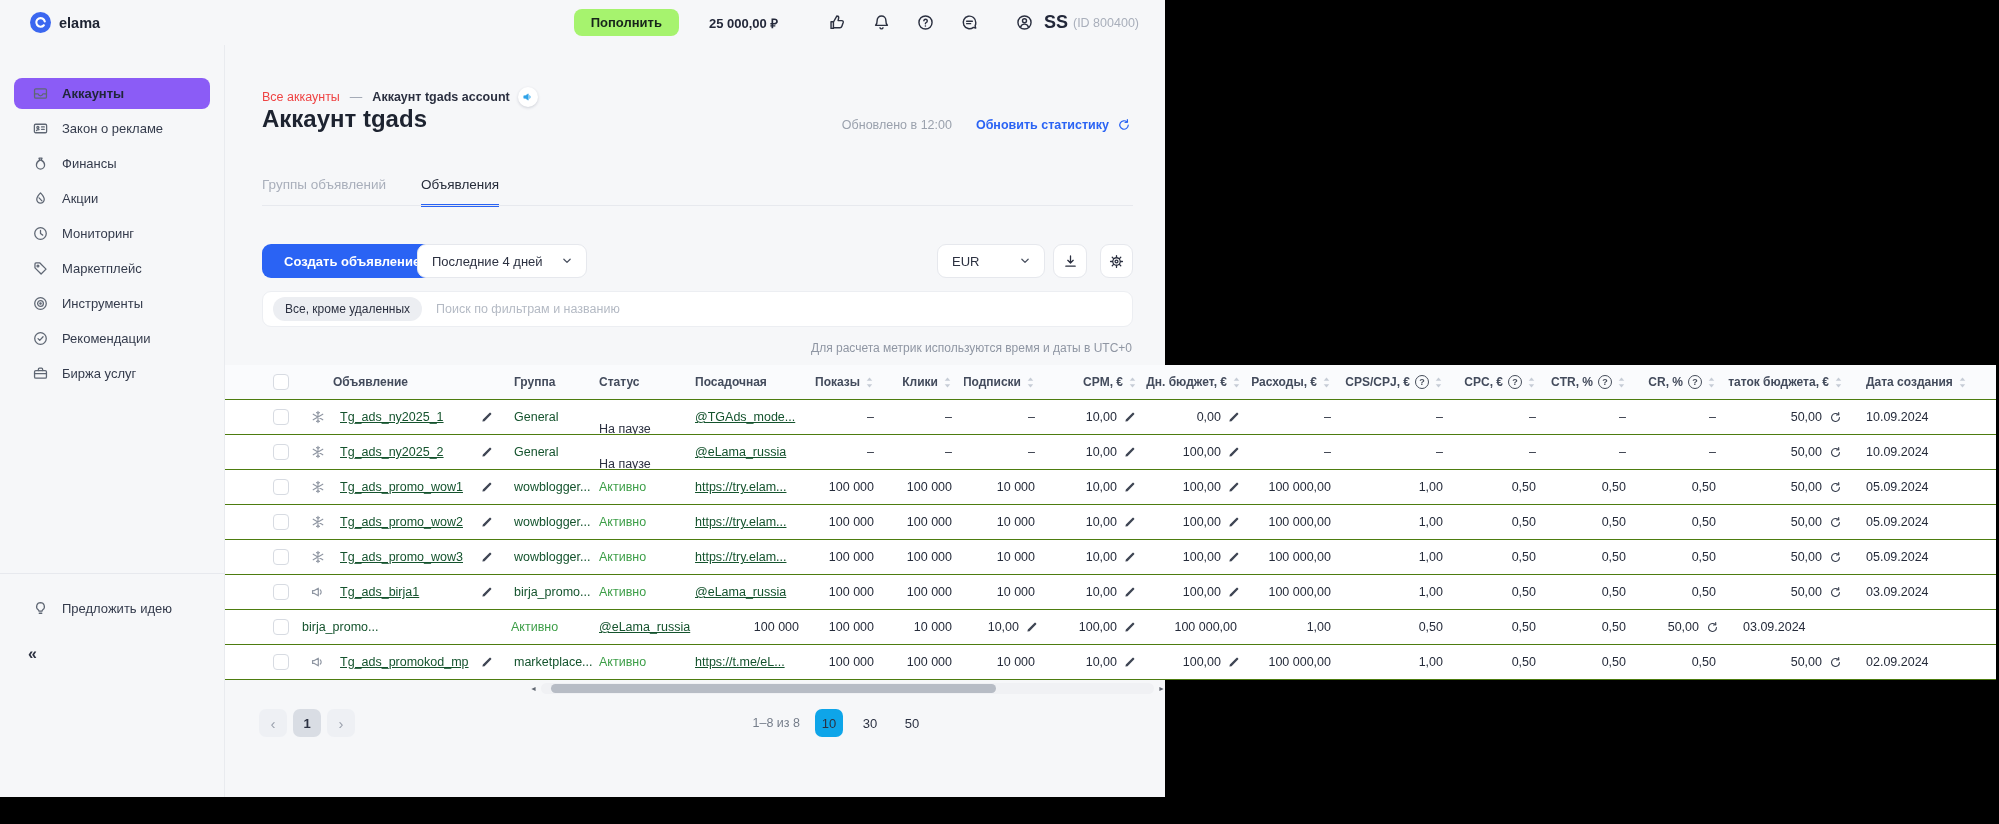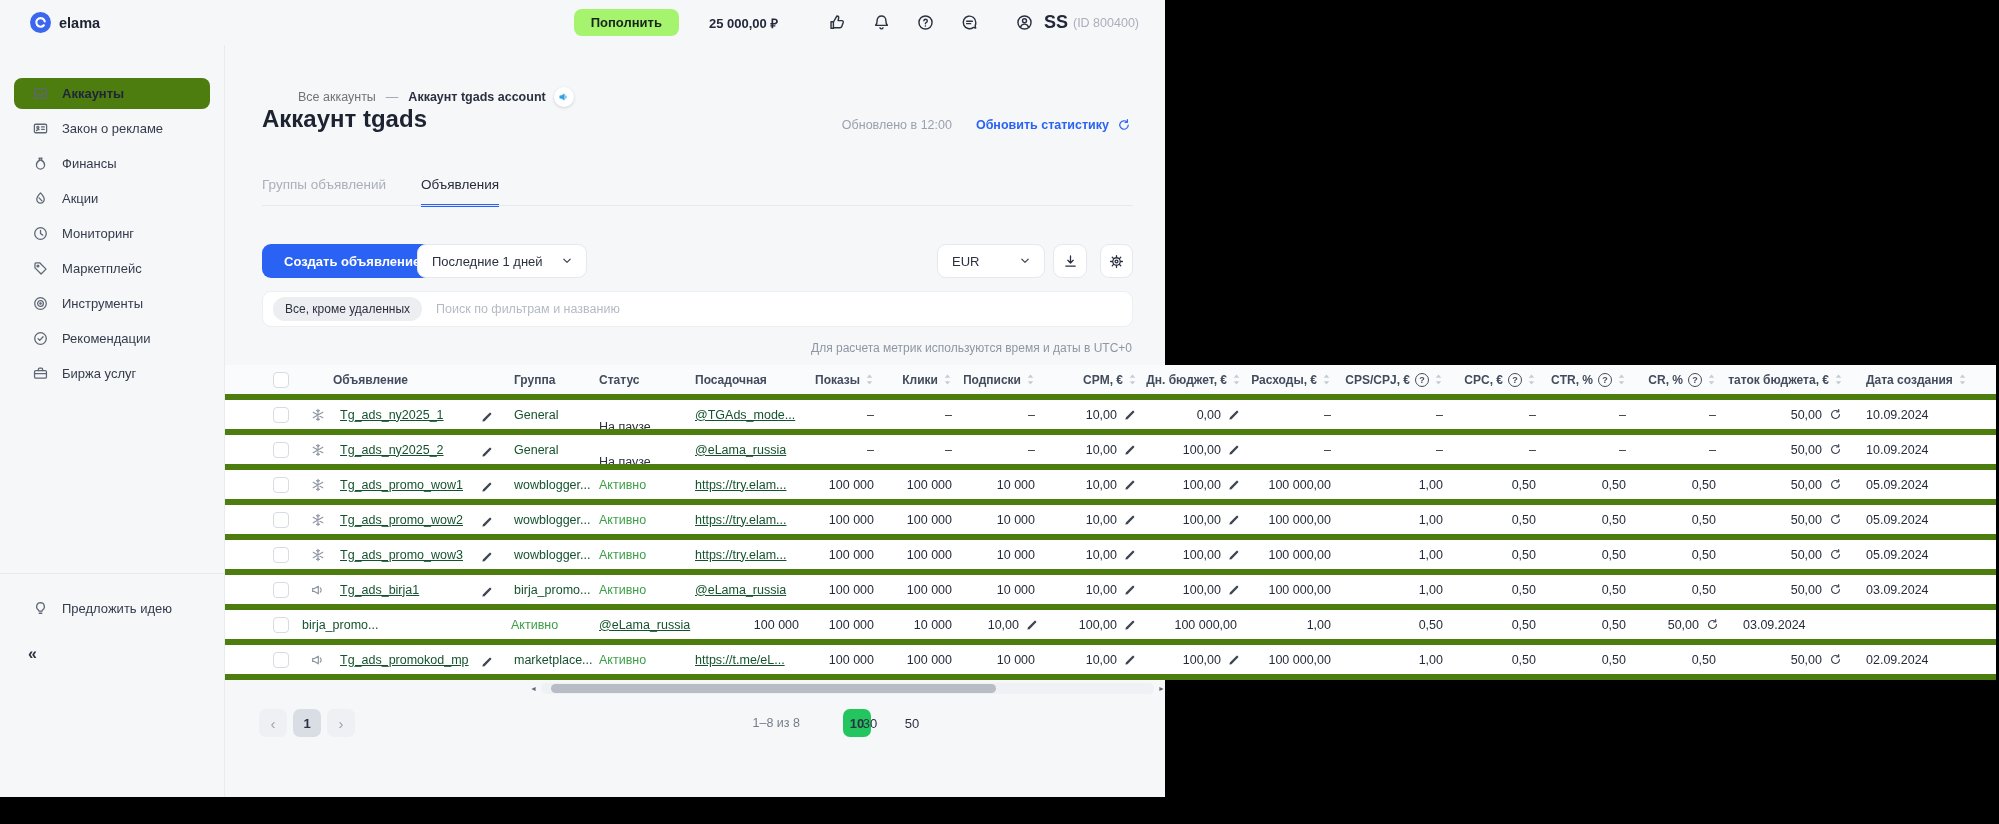--- a/index.html
+++ b/index.html
@@ -23,32 +23,32 @@
   .tb-icn svg{width:100%;height:100%;}
   .userwrap{display:flex;align-items:center;margin-left:36px;color:#2b3040;}
   .uinitials{font-size:18px;font-weight:700;color:#23283a;margin-left:10px;}
   .uid{font-size:12.5px;color:#a9afbb;margin-left:5px;}
 
   
   #sidebar{position:absolute;left:0;top:45px;width:225px;height:752px;background:#f6f7f9;border-right:1px solid #e9ebef;box-sizing:border-box;}
   #sidebar-menu{padding-top:33px;}
   .side-item{width:196px;height:31px;margin:0 0 4px 14px;border-radius:8px;display:flex;align-items:center;padding-left:18px;box-sizing:border-box;cursor:pointer;color:#343b4c;}
   .side-item .icn{width:17px;height:17px;color:#5f6774;}
-  .side-item.active{background:#4d7c0f;}
+  .side-item.active{background:#8b5cf6;}
   .side-item.active .side-label{font-weight:700;color:#20263a;}
   .side-label{font-size:13px;margin-left:13px;white-space:nowrap;}
   .side-div{position:absolute;left:0;top:528px;width:224px;height:1px;background:#e7e9ee;}
   .suggest{position:absolute;left:14px;top:548px;width:196px;height:30px;display:flex;align-items:center;padding-left:18px;box-sizing:border-box;cursor:pointer;color:#343b4c;}
   .suggest .icn{width:17px;height:17px;color:#5f6774;}
   .collapse{position:absolute;left:28px;top:600px;font-size:16px;font-weight:700;color:#2b3040;cursor:pointer;}
 
   
   #content{position:absolute;left:225px;top:45px;width:940px;height:752px;}
   .breadcrumb{position:absolute;left:37px;top:42px;display:flex;align-items:center;font-size:12.5px;}
-  .bc-root{color:#737373;margin-left:36px;}
+  .bc-root{color:#ef4444;}
   .bc-sep{color:#9aa1ad;margin:0 10px;}
   .bc-cur{color:#2b3040;font-weight:600;}
   .mgbadge{width:20px;height:20px;border-radius:50%;background:#fff;box-shadow:0 1px 3px rgba(30,40,70,.18);display:flex;align-items:center;justify-content:center;margin-left:8px;color:#2ea2e8;}
   .mgbadge svg{width:12px;height:12px;}
   .page-title{position:absolute;left:37px;top:60px;font-size:24px;font-weight:700;color:#1d2330;}
   .updated-row{position:absolute;right:33px;top:72px;display:flex;align-items:center;font-size:12.5px;}
   .updated{color:#9aa1ad;}
   .refresh-link{color:#2a63f4;font-weight:600;margin-left:24px;}
   .refresh-link-icn{width:16px;height:16px;color:#2a63f4;margin-left:7px;}
   .tabs{position:absolute;left:37px;top:132px;display:flex;gap:35px;}
@@ -78,26 +78,26 @@
   .hs-track{flex:1;height:11px;background:#f0f1f4;border-radius:6px;position:relative;cursor:pointer;}
   .hs-thumb{position:absolute;left:10px;top:1px;width:445px;height:9px;background:#b7bcc5;border-radius:5px;cursor:grab;}
 
   
   .pagebtn{position:absolute;top:664px;width:28px;height:28px;border-radius:7px;display:flex;align-items:center;justify-content:center;font-size:15px;cursor:pointer;box-sizing:border-box;}
   .pg-prev{left:34px;background:#eef0f4;color:#9ba1ad;}
   .pg-num{left:68px;background:#d9dde4;color:#2b3142;font-size:13px;font-weight:600;}
   .pg-next{left:102px;background:#eef0f4;color:#9ba1ad;}
   .pg-range{position:absolute;left:480px;top:671px;width:95px;font-size:12.5px;color:#757d8a;text-align:right;}
   .pg-size{position:absolute;top:664px;width:28px;height:28px;display:flex;align-items:center;justify-content:center;font-size:13px;color:#2b3142;border-radius:7px;cursor:pointer;}
-  .pg-size.active{background:#22c55e;font-weight:700;margin-left:28px;}
+  .pg-size.active{background:#0ea5e9;font-weight:400;}
   .ps-10{left:590px;} .ps-30{left:631px;} .ps-50{left:673px;}
 
   
   #table-overlay{position:absolute;left:225px;top:365px;width:1771px;background:#fff;}
-  .trow{display:grid;grid-template-columns:72px 212px 88px 96px 118px 75px 78px 83px 98px 104px 94px 112px 93px 90px 90px 123px 141px;height:35px;box-sizing:border-box;border-bottom:6px solid #4d7c0f;align-items:center;background:#fff;}
+  .trow{display:grid;grid-template-columns:72px 212px 88px 96px 118px 75px 78px 83px 98px 104px 94px 112px 93px 90px 90px 123px 141px;height:35px;box-sizing:border-box;border-bottom:1px solid #4d7c0f;align-items:center;background:#fff;}
   .trow.head{background:#fafbfd;}
   .cell{display:flex;align-items:center;height:100%;box-sizing:border-box;font-size:12.5px;color:#262c3b;white-space:nowrap;overflow:hidden;}
   .cell.num{justify-content:flex-end;padding-right:12px;}
   .cell.witic{justify-content:flex-end;padding-right:8px;gap:6px;}
   .cell.c0{padding-left:48px;}
   .cell.c1{position:relative;padding-left:13px;gap:14px;}
   .cell.c2{padding-left:5px;}
   .cell.c3{padding-left:2px;}
   .cell.c4{padding-left:2px;text-align:right;}
   .cell.c16{padding-left:15px;}
@@ -291,21 +291,21 @@
         </span>
     </div>
     <div class="tabs">
       <span class="tab">Группы объявлений</span>
       <span class="tab active">Объявления</span>
     </div>
     <div class="tabs-div"></div>
 
     <button class="btn-create">Создать объявление</button>
     <div class="select sel-period">
-      <span>Последние 1 дней</span>
+      <span>Последние 4 дней</span>
       <span class="icn chev">
           <svg viewBox="0 0 20 20" fill="none" stroke="currentColor" stroke-width="1.8" stroke-linecap="round" stroke-linejoin="round">
             <path d="M5.5 7.5l4.5 4.5 4.5-4.5"></path>
           </svg>
         </span>
     </div>
     <div class="select sel-currency">
       <span>EUR</span>
       <span class="icn chev">
           <svg viewBox="0 0 20 20" fill="none" stroke="currentColor" stroke-width="1.8" stroke-linecap="round" stroke-linejoin="round">

